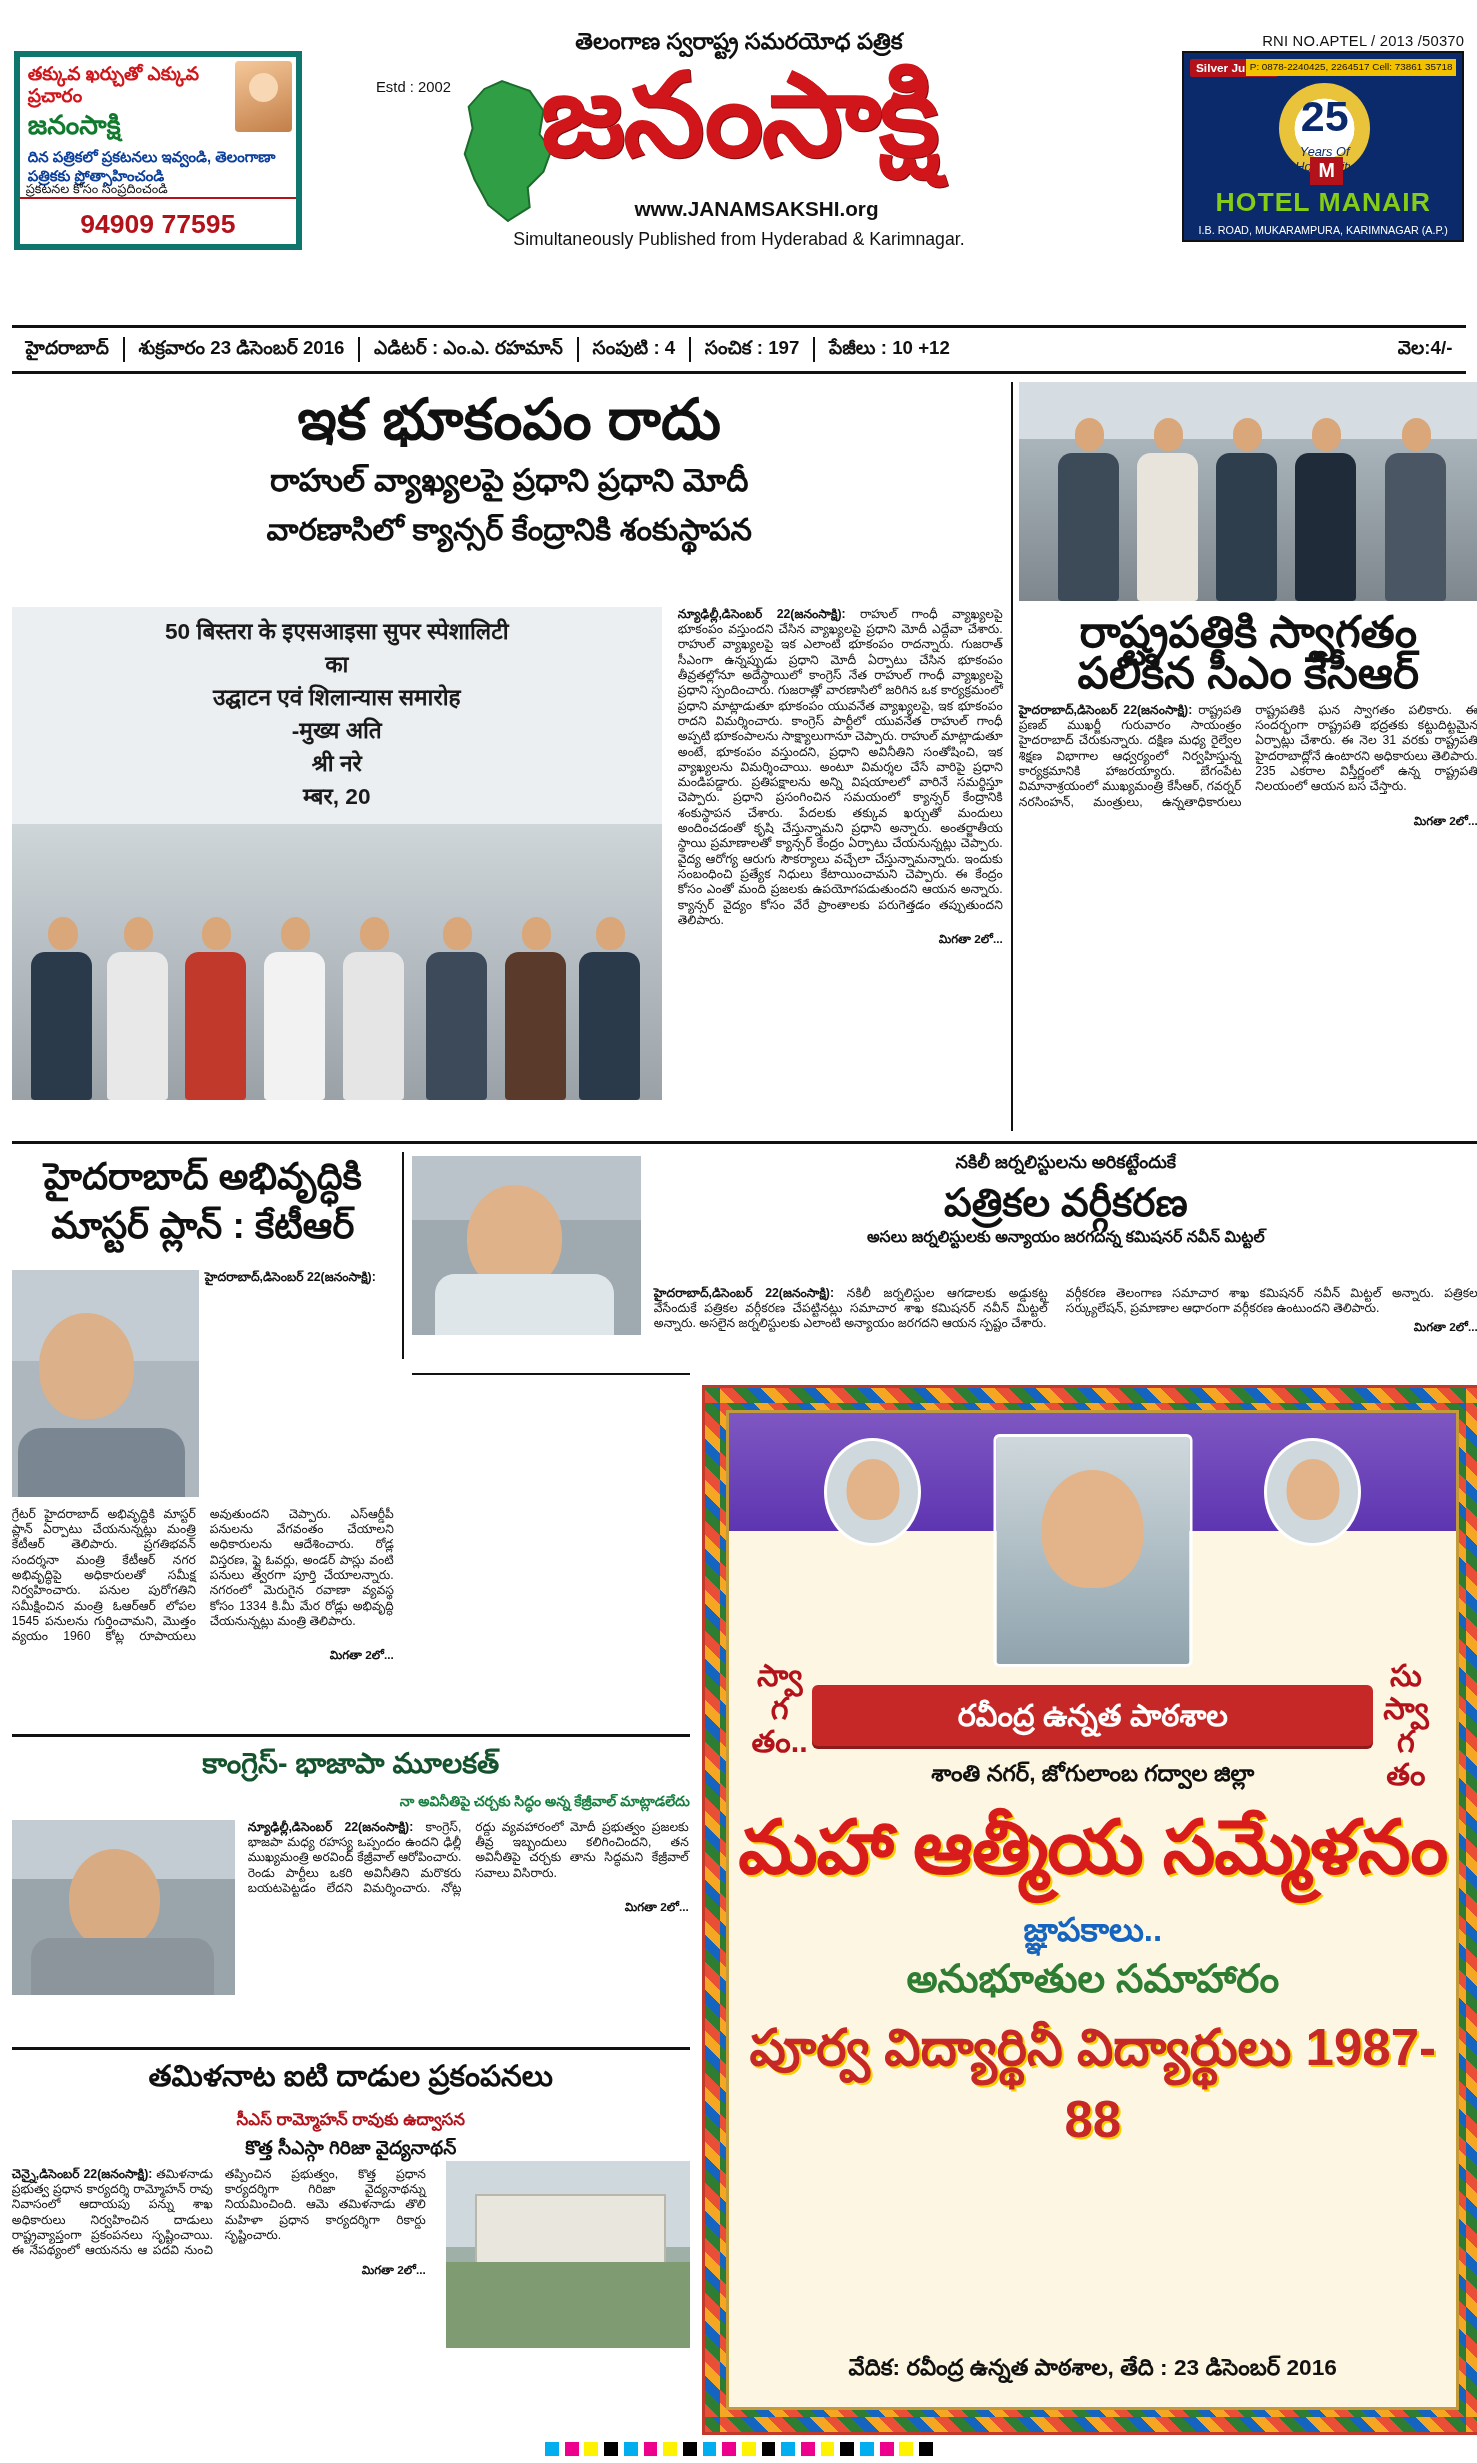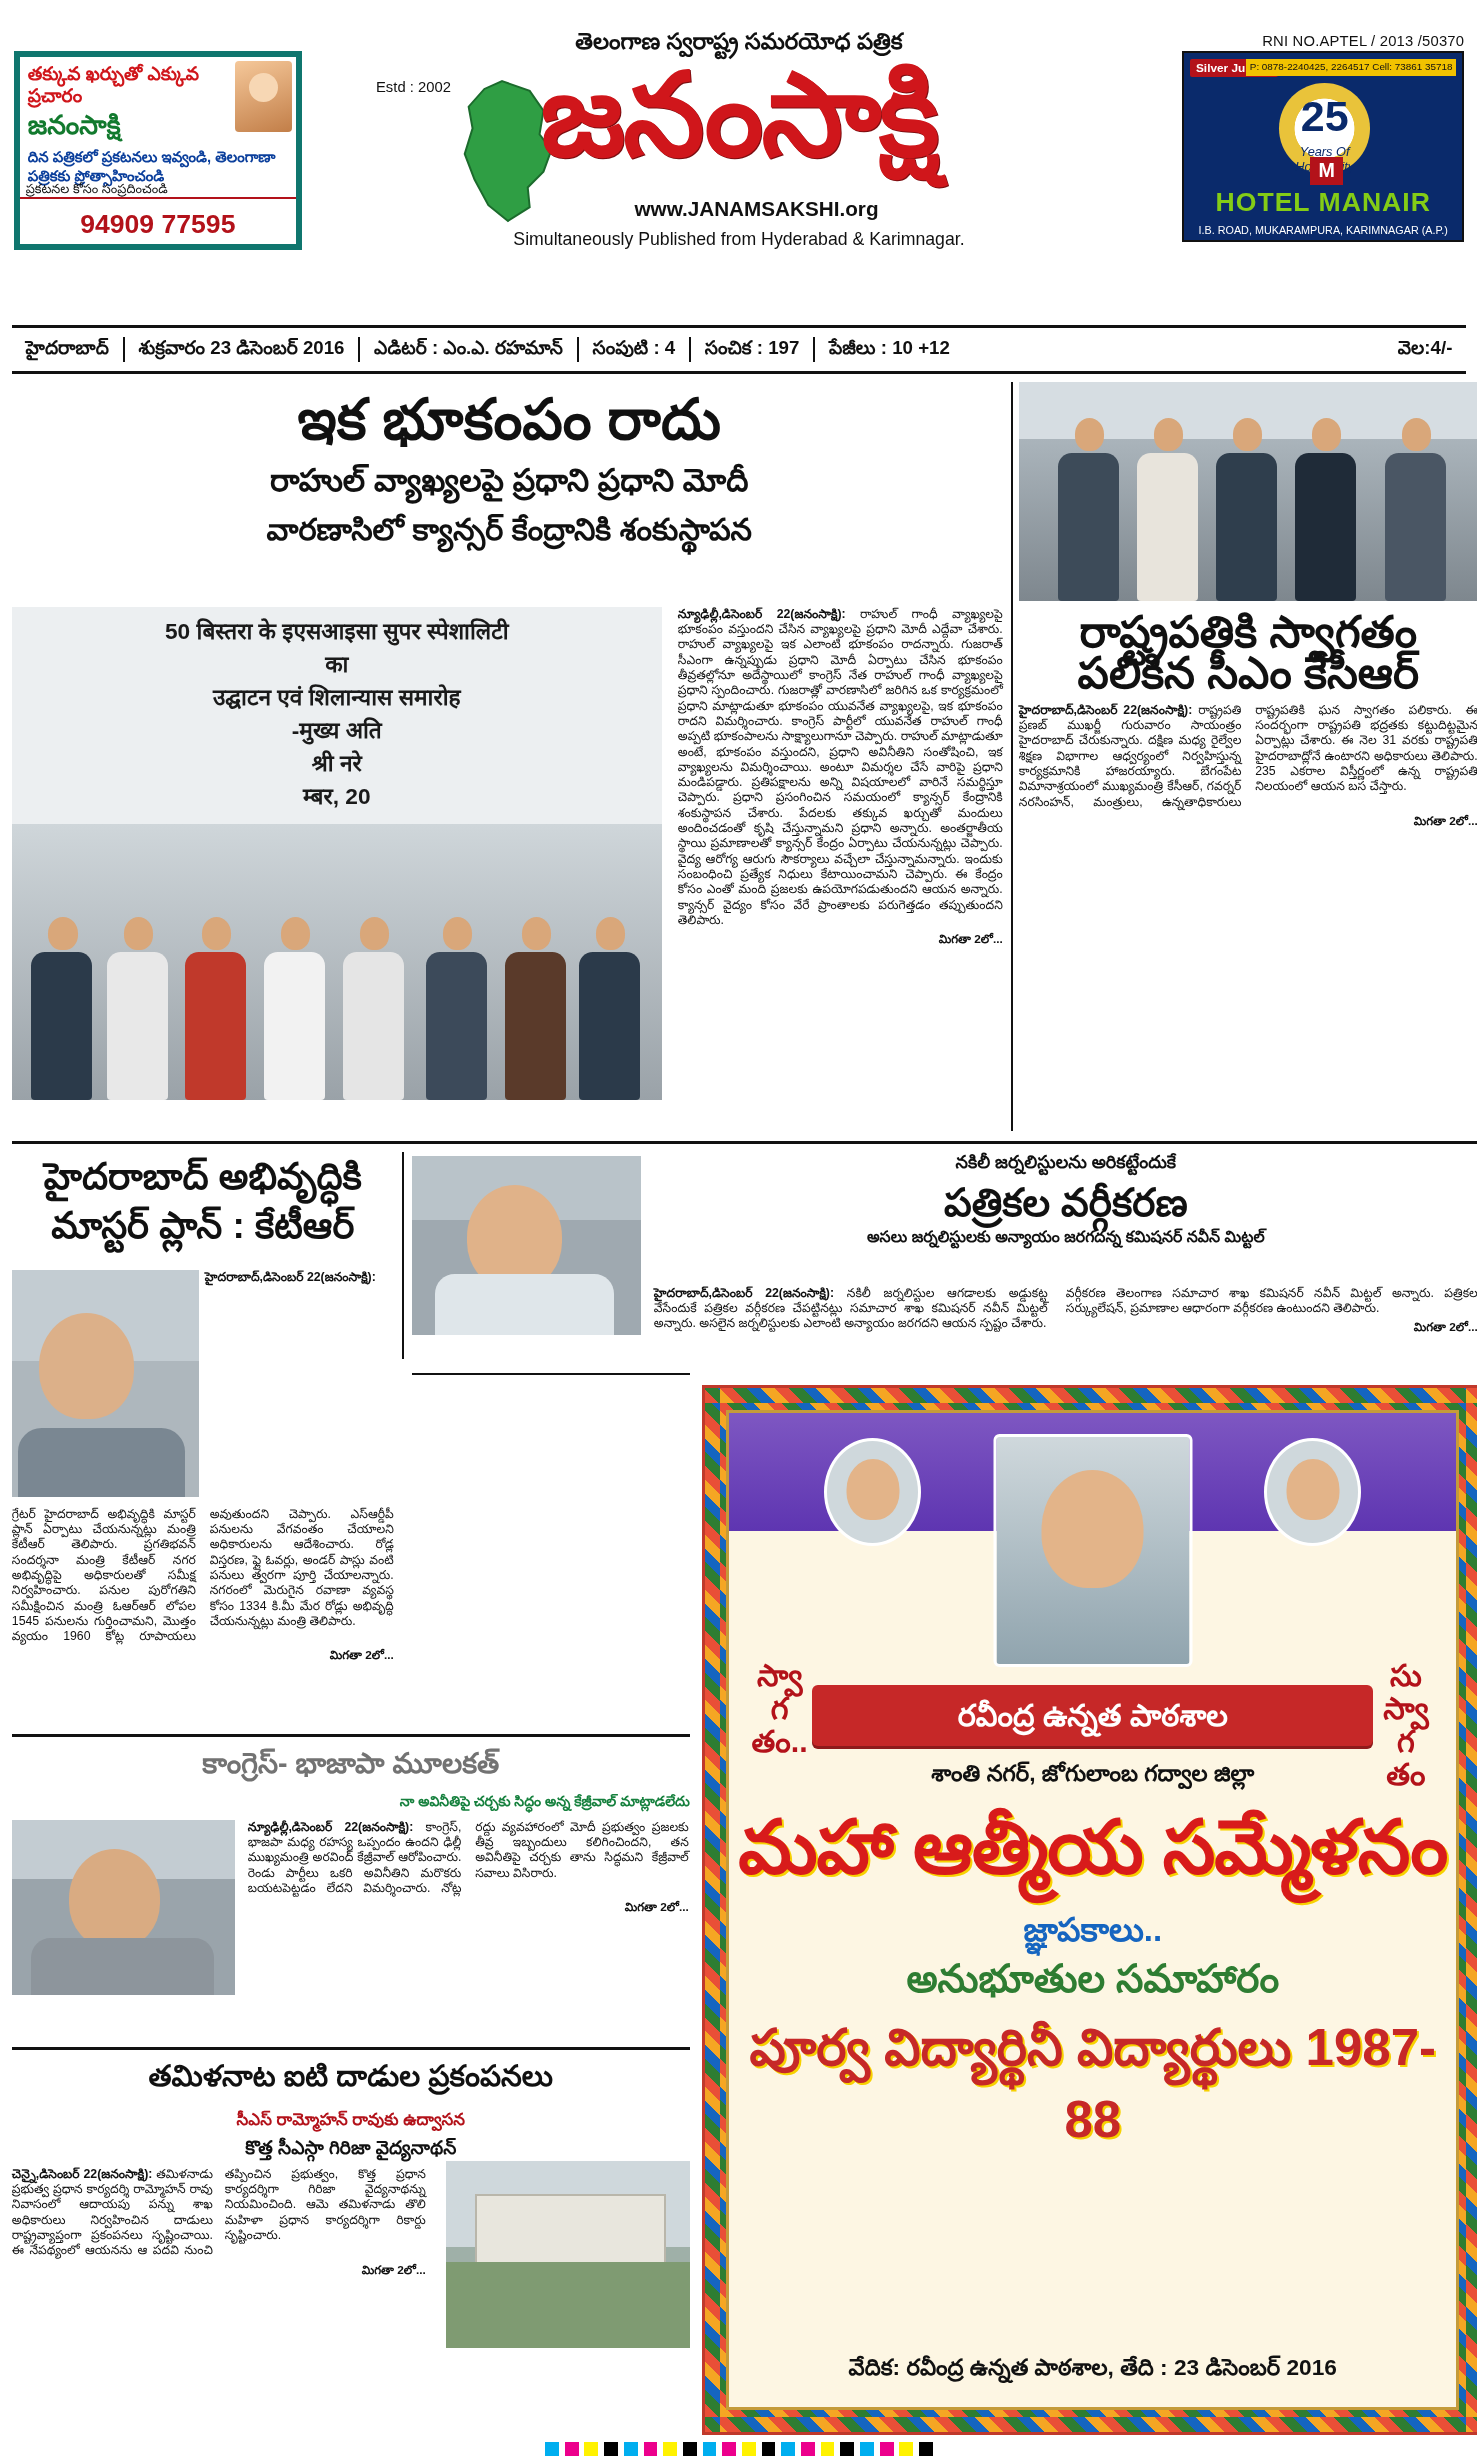--- a/index.html
+++ b/index.html
@@ -90,21 +90,21 @@
   
   .head-ktr{font-size:37px;font-weight:bold;color:#111;text-align:center;line-height:49px;}
   .photo-ktr{position:absolute;left:0;top:118px;width:187px;height:227px;background:#aeb7bd;}
   .photo-mid{position:absolute;left:394px;top:0;width:232px;height:177px;background:#9fa9b0;}
 
   .head-press1{font-size:17.7px;font-weight:bold;text-align:center;}
   .head-press2{font-size:39px;font-weight:bold;text-align:center;line-height:51px;color:#111;}
   .head-press3{font-size:15.8px;font-weight:bold;text-align:center;}
 
   
-  .head-cong{font-size:28.6px;font-weight:bold;text-align:center;color:#737373;}
+  .head-cong{font-size:28.6px;font-weight:bold;text-align:center;color:#14532d;}
   .sub-cong{font-size:14px;font-weight:bold;text-align:right;color:#15803d;line-height:17.7px;}
   .photo-kejri{position:absolute;left:0;top:59px;width:177px;height:138px;background:#9aa4ab;}
 
   .head-tn{font-size:29.6px;font-weight:bold;text-align:center;color:#111;}
   .sub-tn1{font-size:16.7px;font-weight:bold;text-align:center;color:#b3121a;}
   .sub-tn2{font-size:18.7px;font-weight:bold;text-align:center;color:#111;}
   .photo-bldg{position:absolute;right:0;top:55px;width:215px;height:148px;background:#9fb0a8;}
 
   
   .bigad{position:absolute;left:690px;top:985px;width:776px;height:1348px;border:3px solid #c0392b;background:#f7f3e8;overflow:hidden;}

